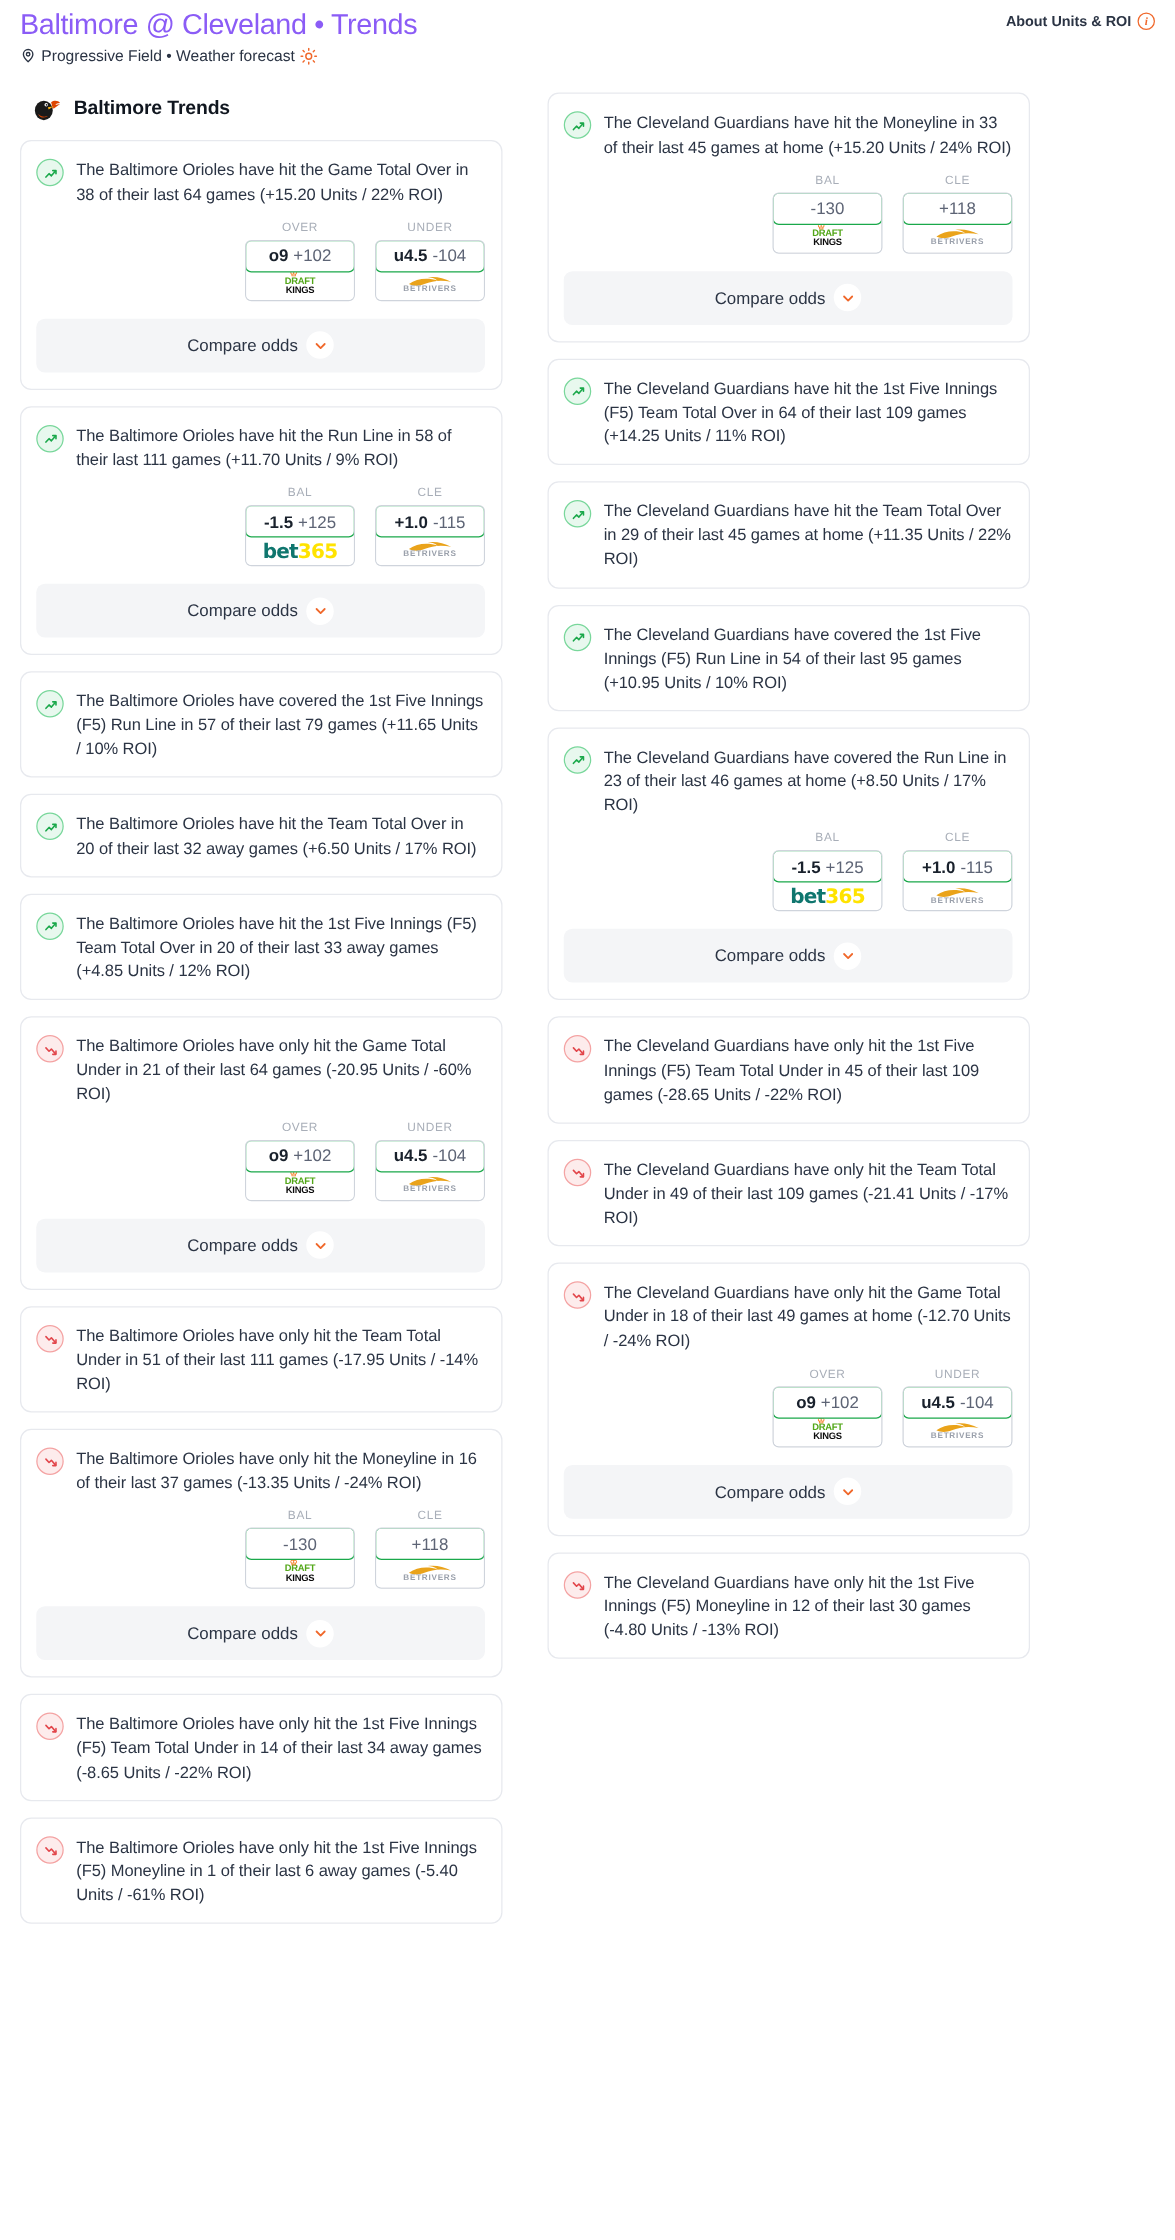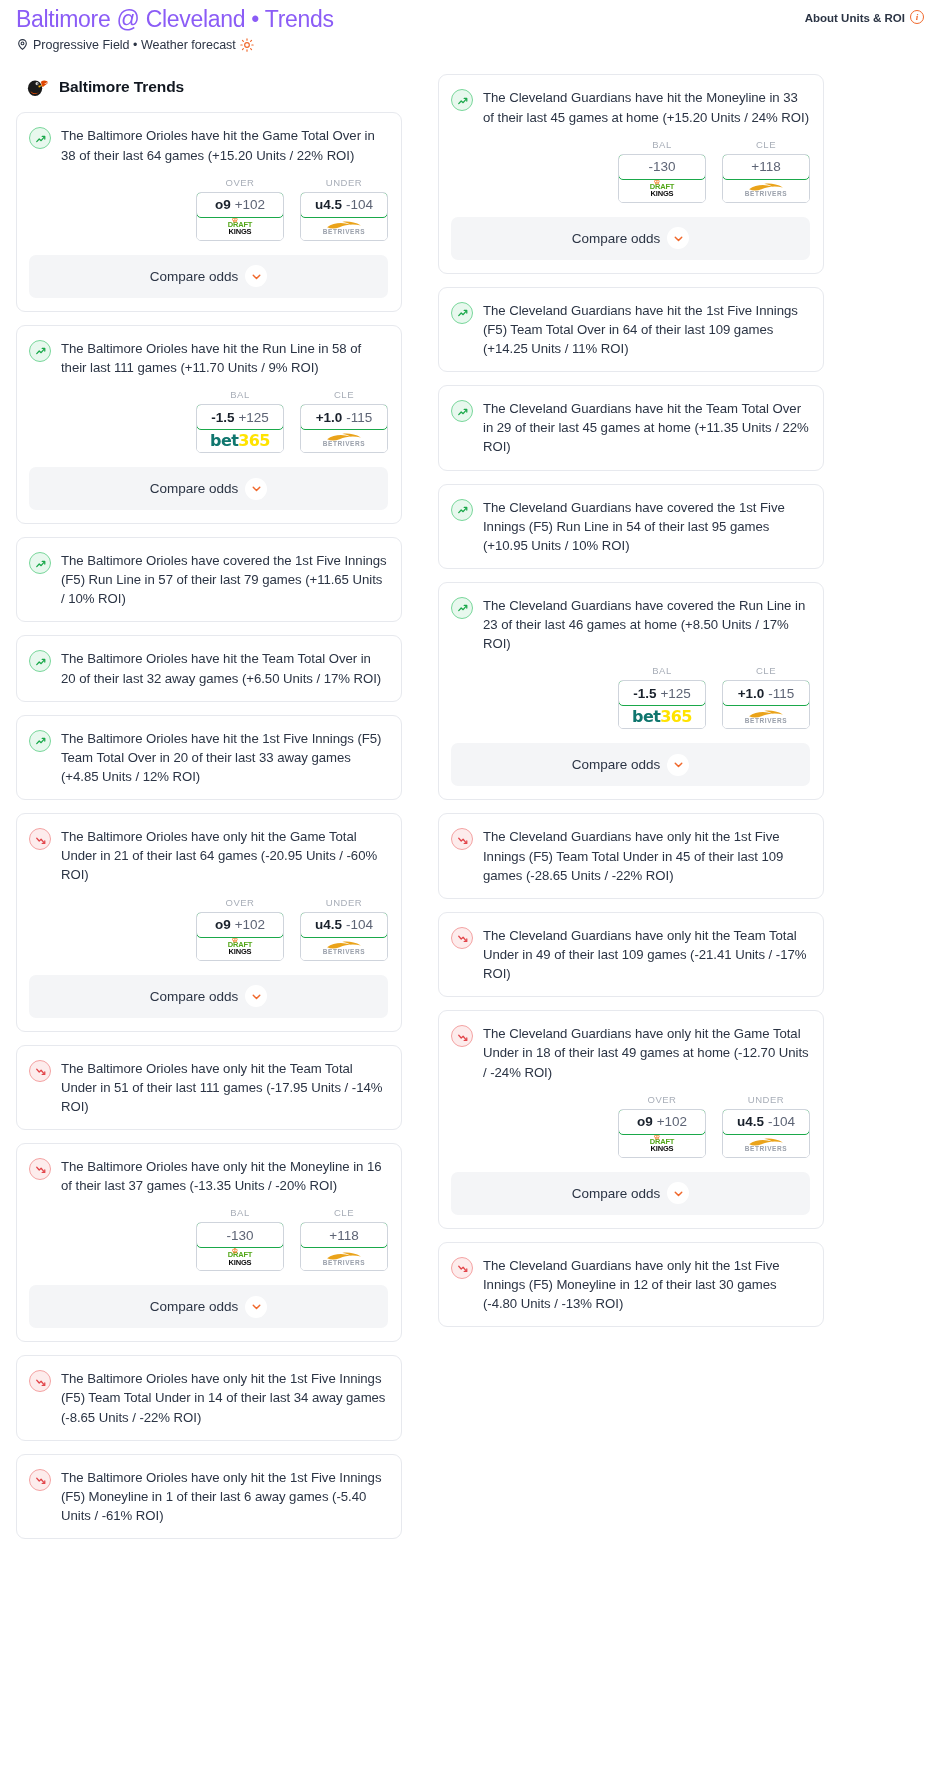--- a/index.html
+++ b/index.html
@@ -438,21 +438,21 @@
         </div>
         </div>
         <div class="card">
         <div class="card-top">
           <span class="trend-badge down">
               <svg viewBox="0 0 20 20" width="15" height="15" fill="none" stroke="#e2464b" stroke-width="1.7" stroke-linecap="round" stroke-linejoin="round">
             <path d="M5 8.4l3.3 3.6 2.5-2.3 4.4 5.1"></path>
                 <path d="M12.3 15.3h3.4v-3.4" fill="none" stroke="#e2464b" stroke-width="1.7" stroke-linecap="round" stroke-linejoin="round"></path>
               </svg>
             </span>
-          <span class="trend-text">The Baltimore Orioles have only hit the Moneyline in 16 of their last 37 games (-13.35 Units / -20% ROI)</span>
+          <span class="trend-text">The Baltimore Orioles have only hit the Moneyline in 16 of their last 37 games (-13.35 Units / -24% ROI)</span>
         </div>
           <div class="odds-row">
           <div class="odds-col">
             <div class="odds-label">BAL</div>
             <div class="odds-box">
               <div class="odds-price">
 
                 <span class="px">-130</span>
               </div>
               <div class="odds-book">

